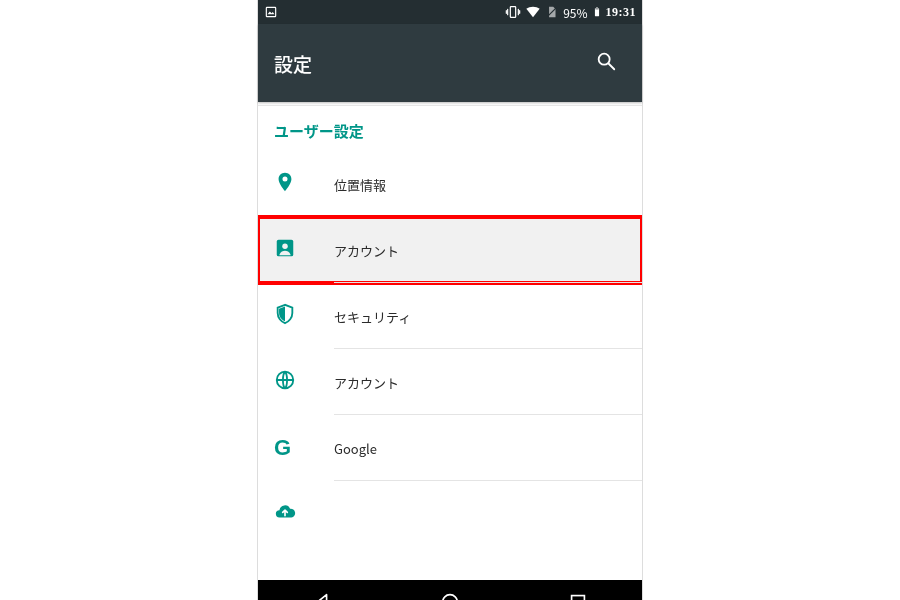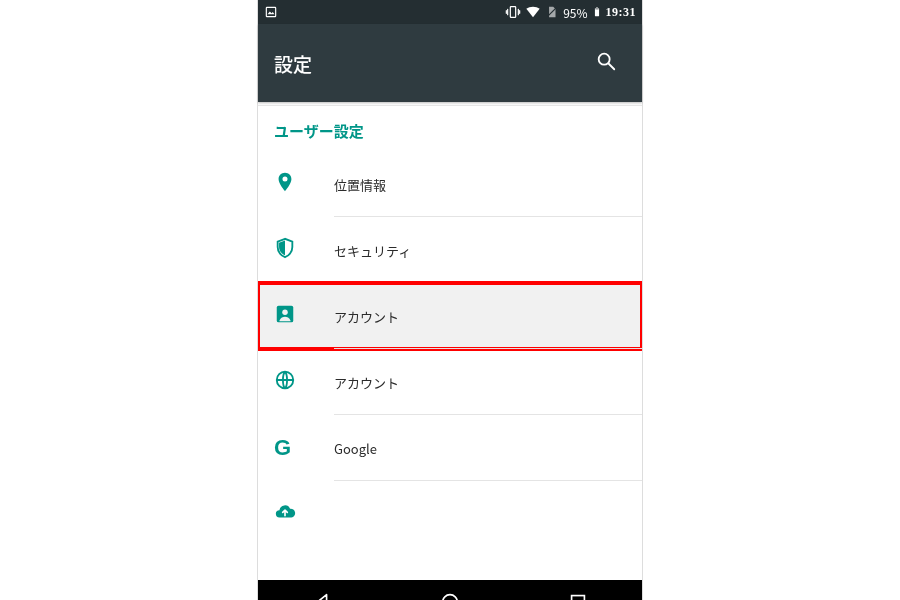--- a/index.html
+++ b/index.html
@@ -209,51 +209,51 @@
             <span>
           <svg viewBox="0 0 24 24">
                 <path class="teal" d="M12 2C8 2 5 5 5 9c0 5 7 13 7 13s7-8 7-13c0-4-3-7-7-7zm0 9.5A2.5 2.5 0 1 1 12 6a2.5 2.5 0 0 1 0 5.5z"></path>
               </svg>
         </span>
           </div>
         <div class="label">位置情報</div>
         <div class="divider"></div>
       </div>
 
-      <div class="item">
-        <div class="icon">
-            <span>
-          <svg viewBox="0 0 24 24">
-                <path d="M12 2 4 5v6c0 5 3.5 9.5 8 11 4.5-1.5 8-6 8-11V5l-8-3z" fill="none" stroke="#009688" stroke-width="2"></path>
-                <path class="teal" d="M12 3.8 5.5 6.2v4.6c0 4 2.7 7.7 6.5 9V3.8z"></path>
-              </svg>
-        </span>
-          </div>
-        <div class="label">セキュリティ</div>
-        <div class="divider"></div>
-      </div>
-
       <div class="item highlight">
         <div class="icon">
             <span>
           <svg viewBox="0 0 24 24">
                 <rect x="3" y="3" width="18" height="18" rx="2" class="teal"></rect>
                 <circle cx="12" cy="10" r="3" fill="#f1f1f1"></circle>
                 <path d="M6 19c1-3 4-4 6-4s5 1 6 4v1H6v-1z" fill="#f1f1f1"></path>
               </svg>
         </span>
           </div>
         <div class="label">アカウント</div>
         <div class="divider"></div>
       </div>
 
       <div class="item">
         <div class="icon">
             <span>
           <svg viewBox="0 0 24 24">
+                <path d="M12 2 4 5v6c0 5 3.5 9.5 8 11 4.5-1.5 8-6 8-11V5l-8-3z" fill="none" stroke="#009688" stroke-width="2"></path>
+                <path class="teal" d="M12 3.8 5.5 6.2v4.6c0 4 2.7 7.7 6.5 9V3.8z"></path>
+              </svg>
+        </span>
+          </div>
+        <div class="label">セキュリティ</div>
+        <div class="divider"></div>
+      </div>
+
+      <div class="item">
+        <div class="icon">
+            <span>
+          <svg viewBox="0 0 24 24">
                 <circle cx="12" cy="12" r="9" fill="none" stroke="#009688" stroke-width="2"></circle>
                 <path d="M3 12h18M12 3c3 3 3 15 0 18M12 3c-3 3-3 15 0 18" fill="none" stroke="#009688" stroke-width="2"></path>
               </svg>
         </span>
           </div>
         <div class="label">アカウント</div>
         <div class="divider"></div>
       </div>
 
       <div class="item">

